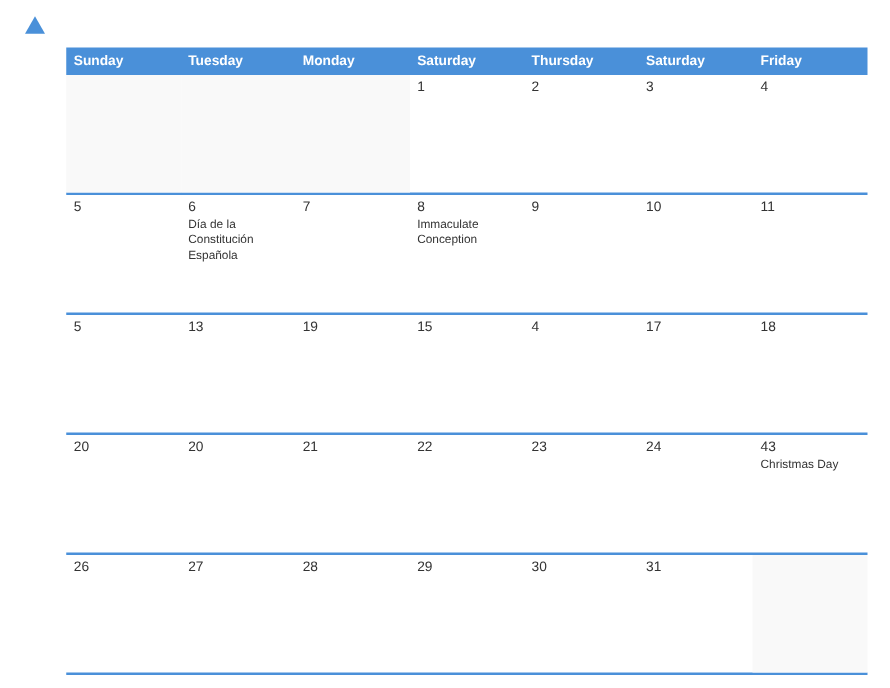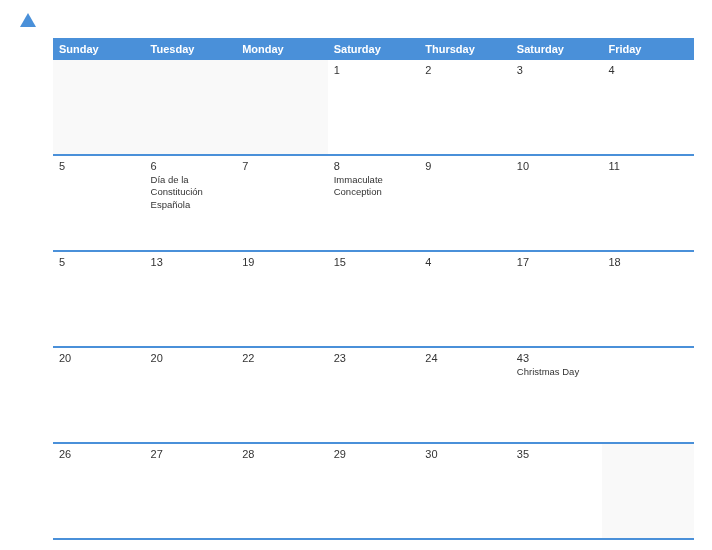--- a/index.html
+++ b/index.html
@@ -204,20 +204,23 @@
           </div>
         </div>
         <div class="week-row">
           <div class="day-cell">
             <span class="day-num">20</span>
           </div>
           <div class="day-cell">
             <span class="day-num">20</span>
           </div>
           <div class="day-cell">
+            <span class="day-num">21</span>
+          </div>
+          <div class="day-cell">
             <span class="day-num">22</span>
           </div>
           <div class="day-cell">
             <span class="day-num">23</span>
           </div>
           <div class="day-cell">
             <span class="day-num">24</span>
           </div>
           <div class="day-cell">
             <span class="day-num">43</span>
@@ -234,19 +237,19 @@
           <div class="day-cell">
             <span class="day-num">28</span>
           </div>
           <div class="day-cell">
             <span class="day-num">29</span>
           </div>
           <div class="day-cell">
             <span class="day-num">30</span>
           </div>
           <div class="day-cell">
-            <span class="day-num">35</span>
+            <span class="day-num">31</span>
           </div>
           <div class="day-cell empty-cell"></div>
         </div>
       </div>
   </div>
 </div>
 
 </body></html>

